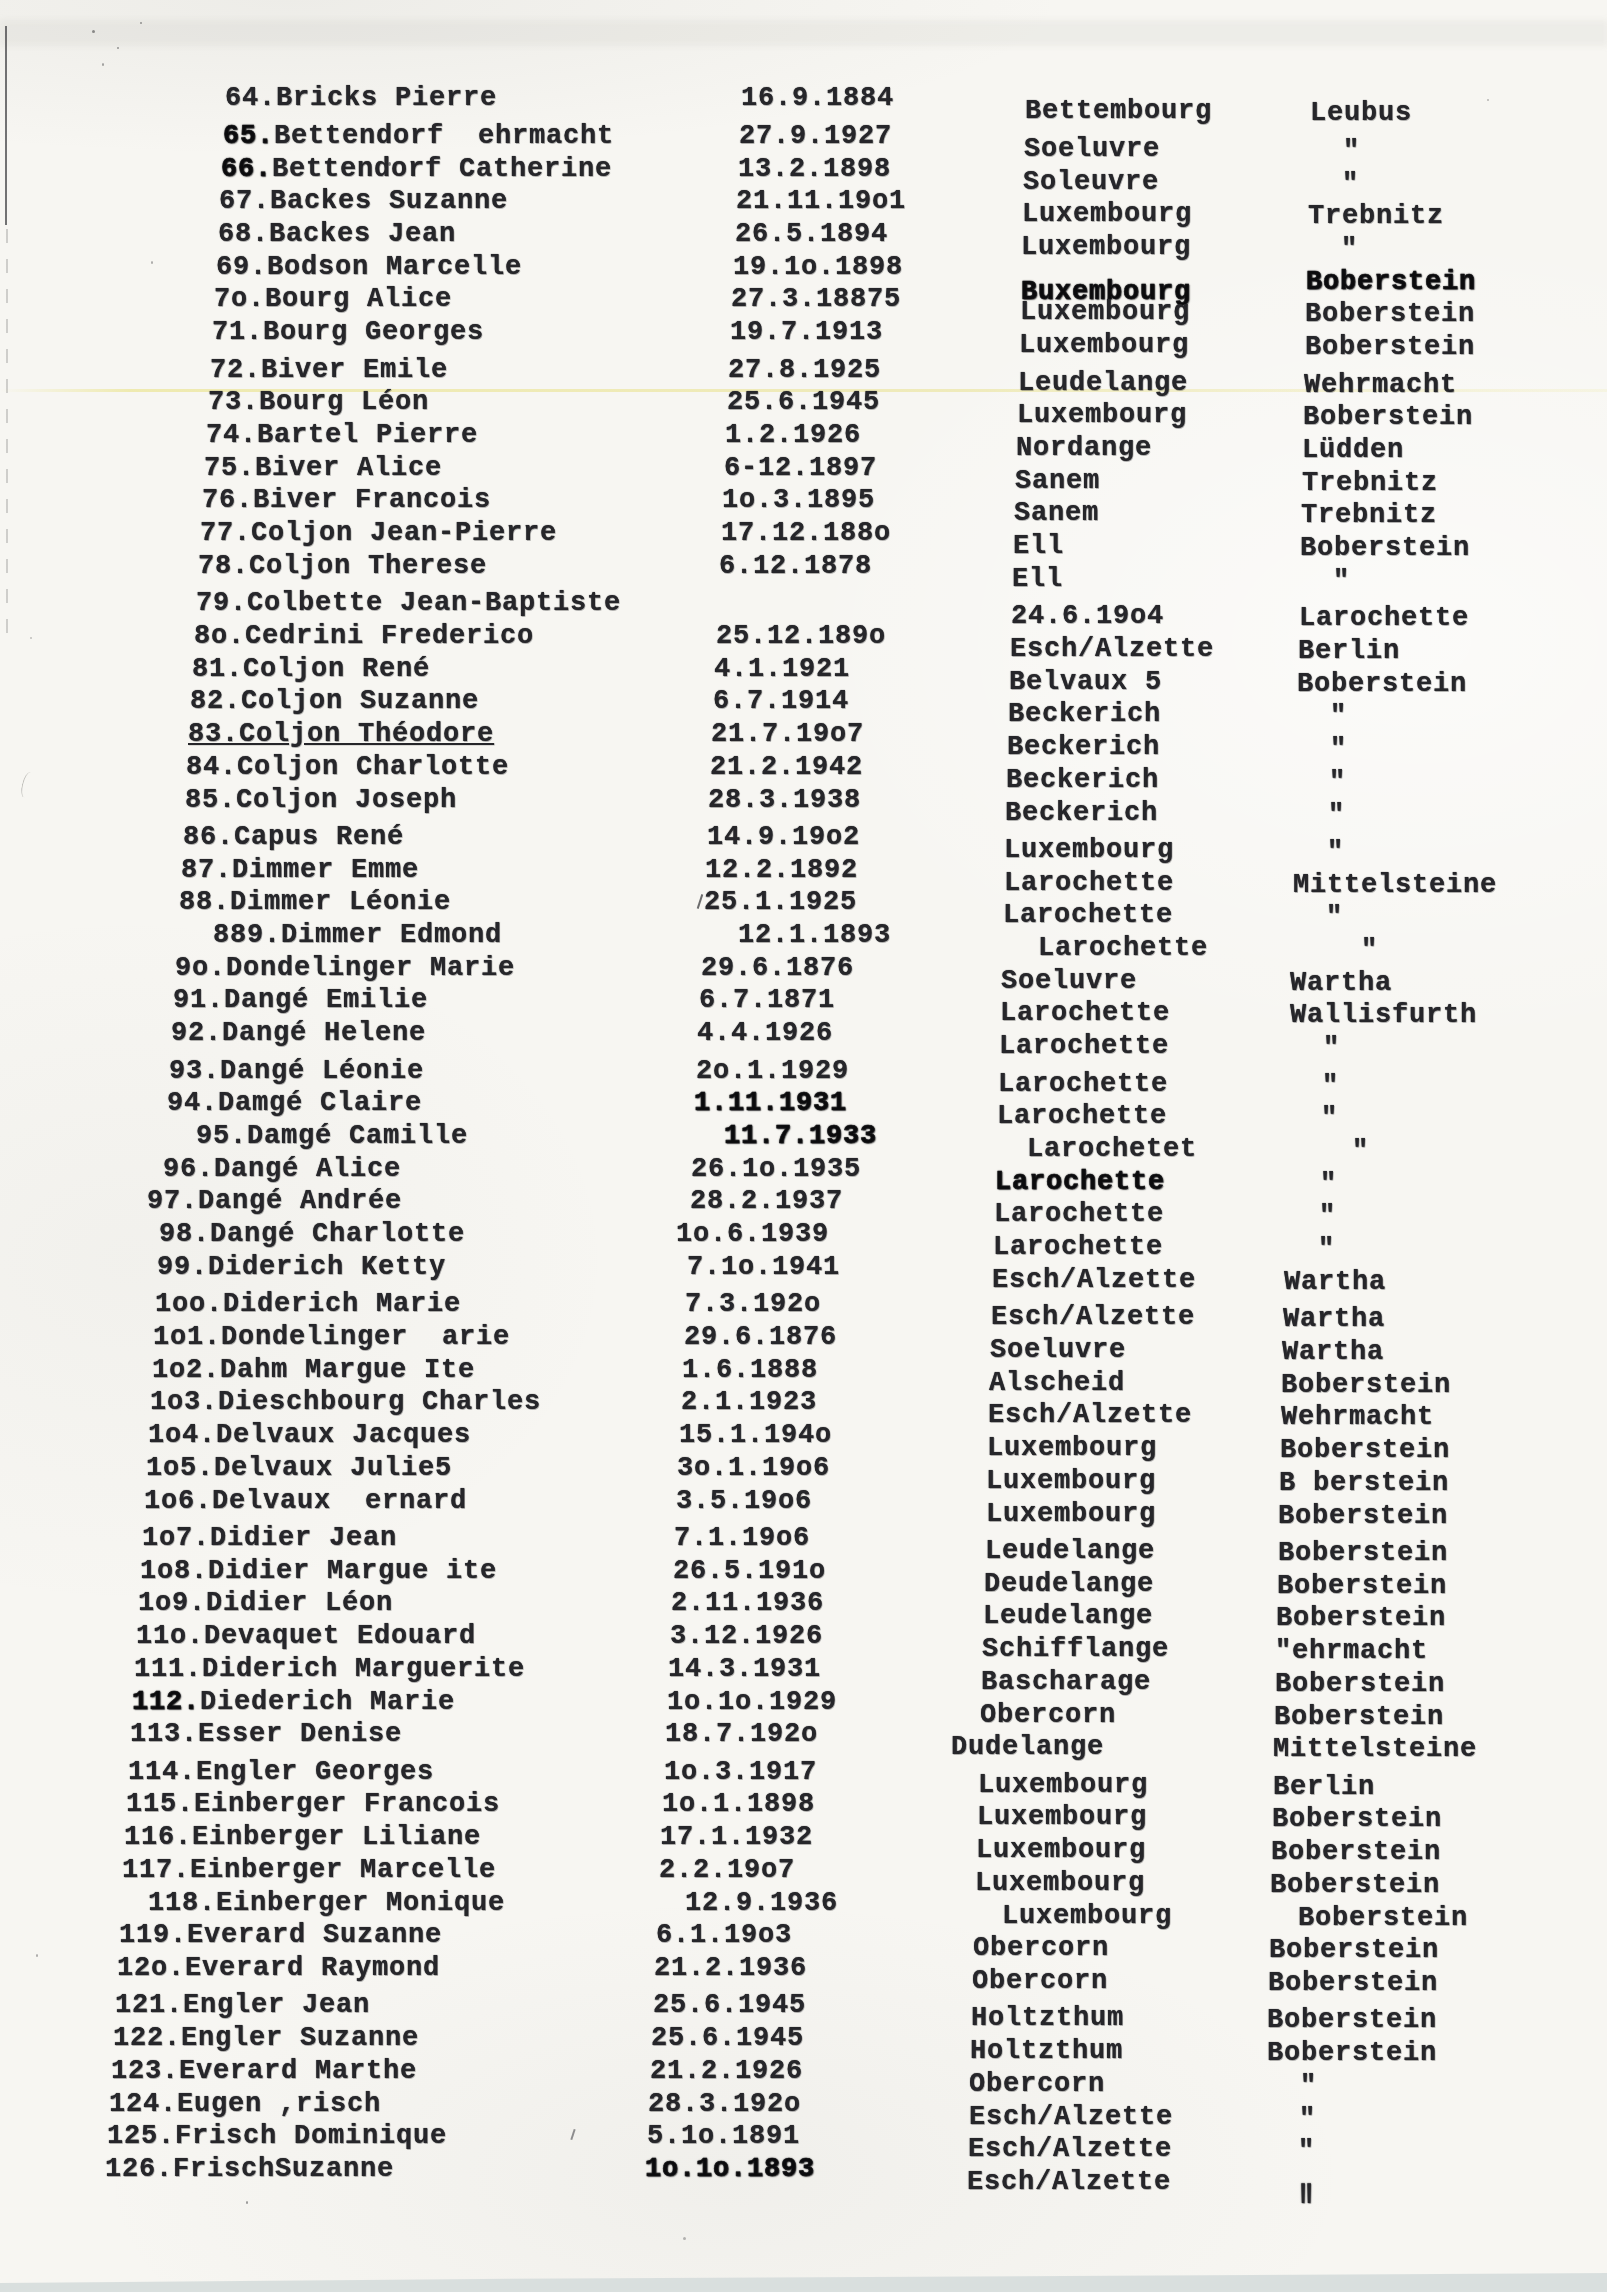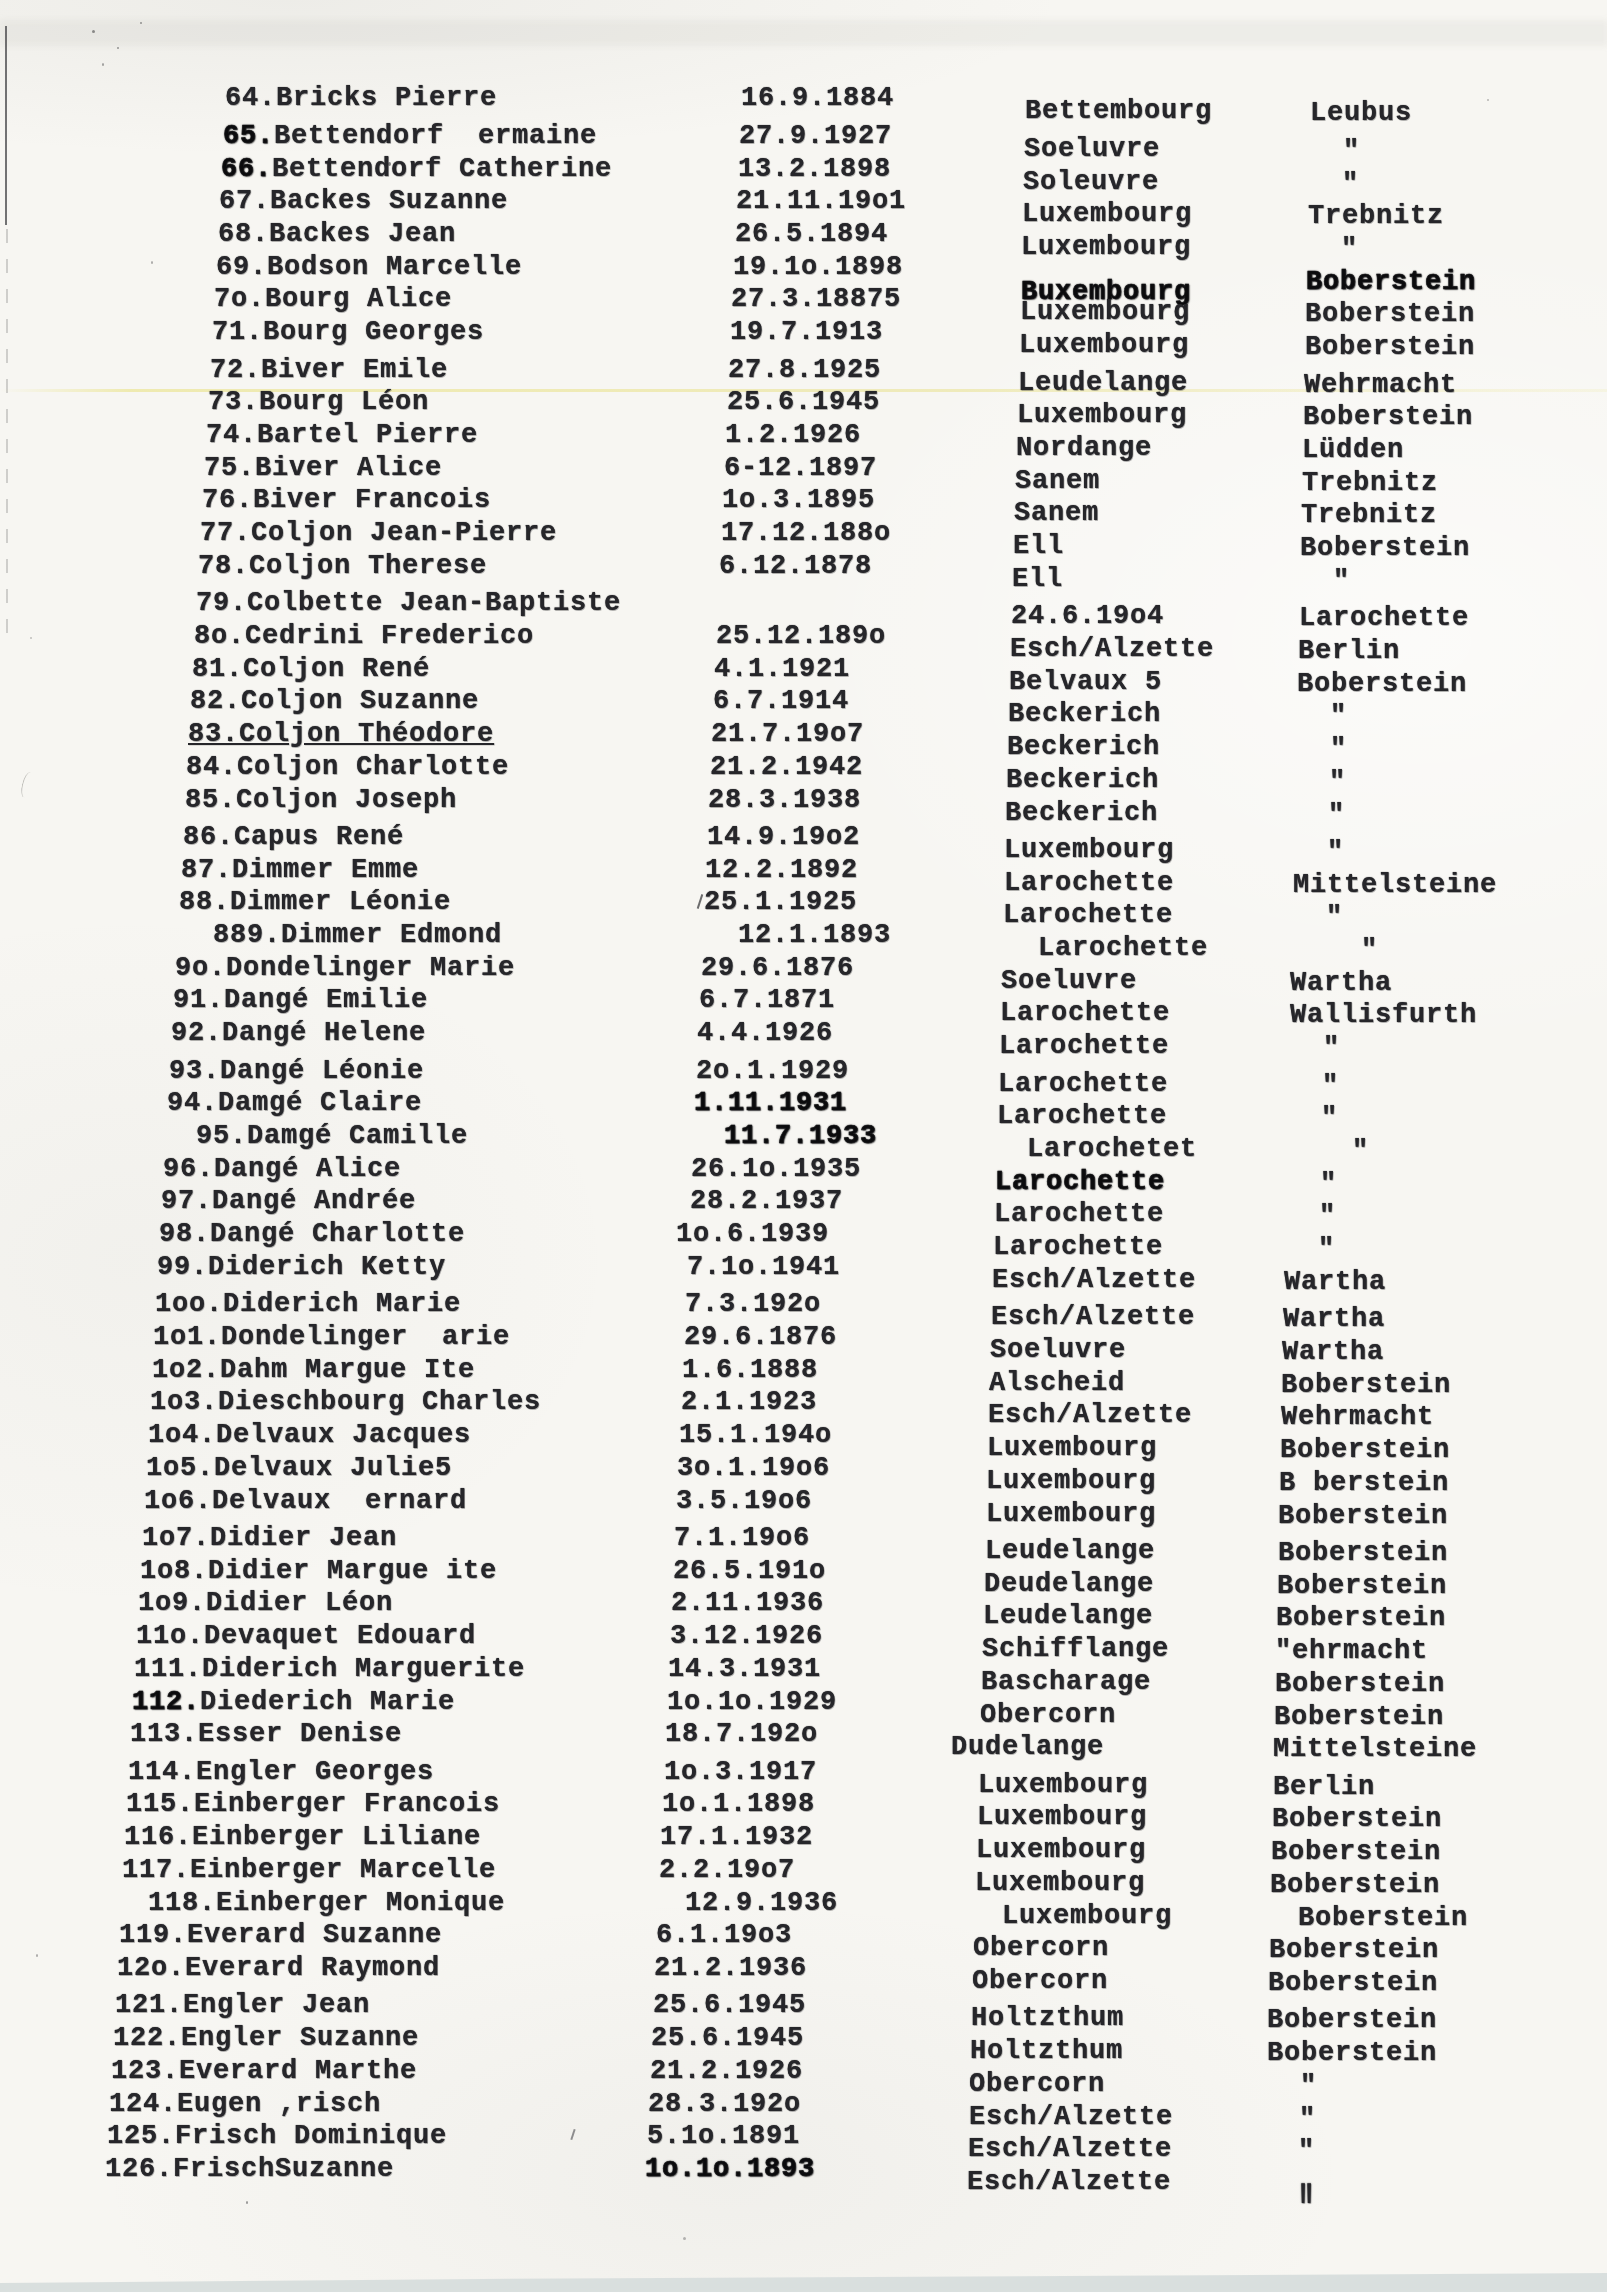--- a/index.html
+++ b/index.html
@@ -59,21 +59,21 @@
   <div class="yline"></div>
 
   <div class="list">
       <div class="row" style="top: 83px;">
     <div class="cell name-cell" style="left: 225px;"><span class="num">64.</span><span>Bricks Pierre</span></div>
     <div class="cell date-cell" style="left: 741px;">16.9.1884</div>
     <div class="cell place-cell" style="left: 1025px; top: 13px;">Bettembourg</div>
     <div class="cell camp-cell" style="left: 1310px; top: 15px;">Leubus</div>
   </div>
       <div class="row" style="top: 121px;">
-    <div class="cell name-cell" style="left: 223px;"><span class="num hv">65.</span><span>Bettendorf  ermaine</span></div>
+    <div class="cell name-cell" style="left: 223px;"><span class="num hv">65.</span><span>Bettendorf  ehrmacht</span></div>
     <div class="cell date-cell" style="left: 739px;">27.9.1927</div>
     <div class="cell place-cell" style="left: 1024px; top: 13px;">Soeluvre</div>
     <div class="cell camp-cell ditto" style="left: 1309px; top: 15px;">"</div>
   </div>
       <div class="row" style="top: 154px;">
     <div class="cell name-cell" style="left: 221px;"><span class="num hv">66.</span><span>Bettendorf Catherine</span></div>
     <div class="cell date-cell" style="left: 738px;">13.2.1898</div>
     <div class="cell place-cell" style="left: 1023px; top: 13px;">Soleuvre</div>
     <div class="cell camp-cell ditto" style="left: 1308px; top: 15px;">"</div>
   </div>
@@ -251,21 +251,21 @@
     <div class="cell place-cell" style="left: 996px; top: 13px;">Larochetet</div>
     <div class="cell camp-cell ditto" style="left: 1287px; top: 15px;">"</div>
   </div>
       <div class="row" style="top: 1154px;">
     <div class="cell name-cell" style="left: 163px;"><span class="num">96.</span><span>Dangé Alice</span></div>
     <div class="cell date-cell" style="left: 691px;">26.1o.1935</div>
     <div class="cell place-cell hv" style="left: 995px; top: 13px;">Larochette</div>
     <div class="cell camp-cell ditto" style="left: 1286px; top: 15px;">"</div>
   </div>
       <div class="row" style="top: 1186px;">
-    <div class="cell name-cell" style="left: 161px;"><span class="num">97.</span><span>Dangé Andrée</span></div>
+    <div class="cell name-cell" style="left: 147px;"><span class="num">97.</span><span>Dangé Andrée</span></div>
     <div class="cell date-cell" style="left: 690px;">28.2.1937</div>
     <div class="cell place-cell" style="left: 994px; top: 13px;">Larochette</div>
     <div class="cell camp-cell ditto" style="left: 1285px; top: 15px;">"</div>
   </div>
       <div class="row" style="top: 1219px;">
     <div class="cell name-cell" style="left: 159px;"><span class="num">98.</span><span>Dangé Charlotte</span></div>
     <div class="cell date-cell" style="left: 676px;">1o.6.1939</div>
     <div class="cell place-cell" style="left: 993px; top: 13px;">Larochette</div>
     <div class="cell camp-cell ditto" style="left: 1284px; top: 15px;">"</div>
   </div>

